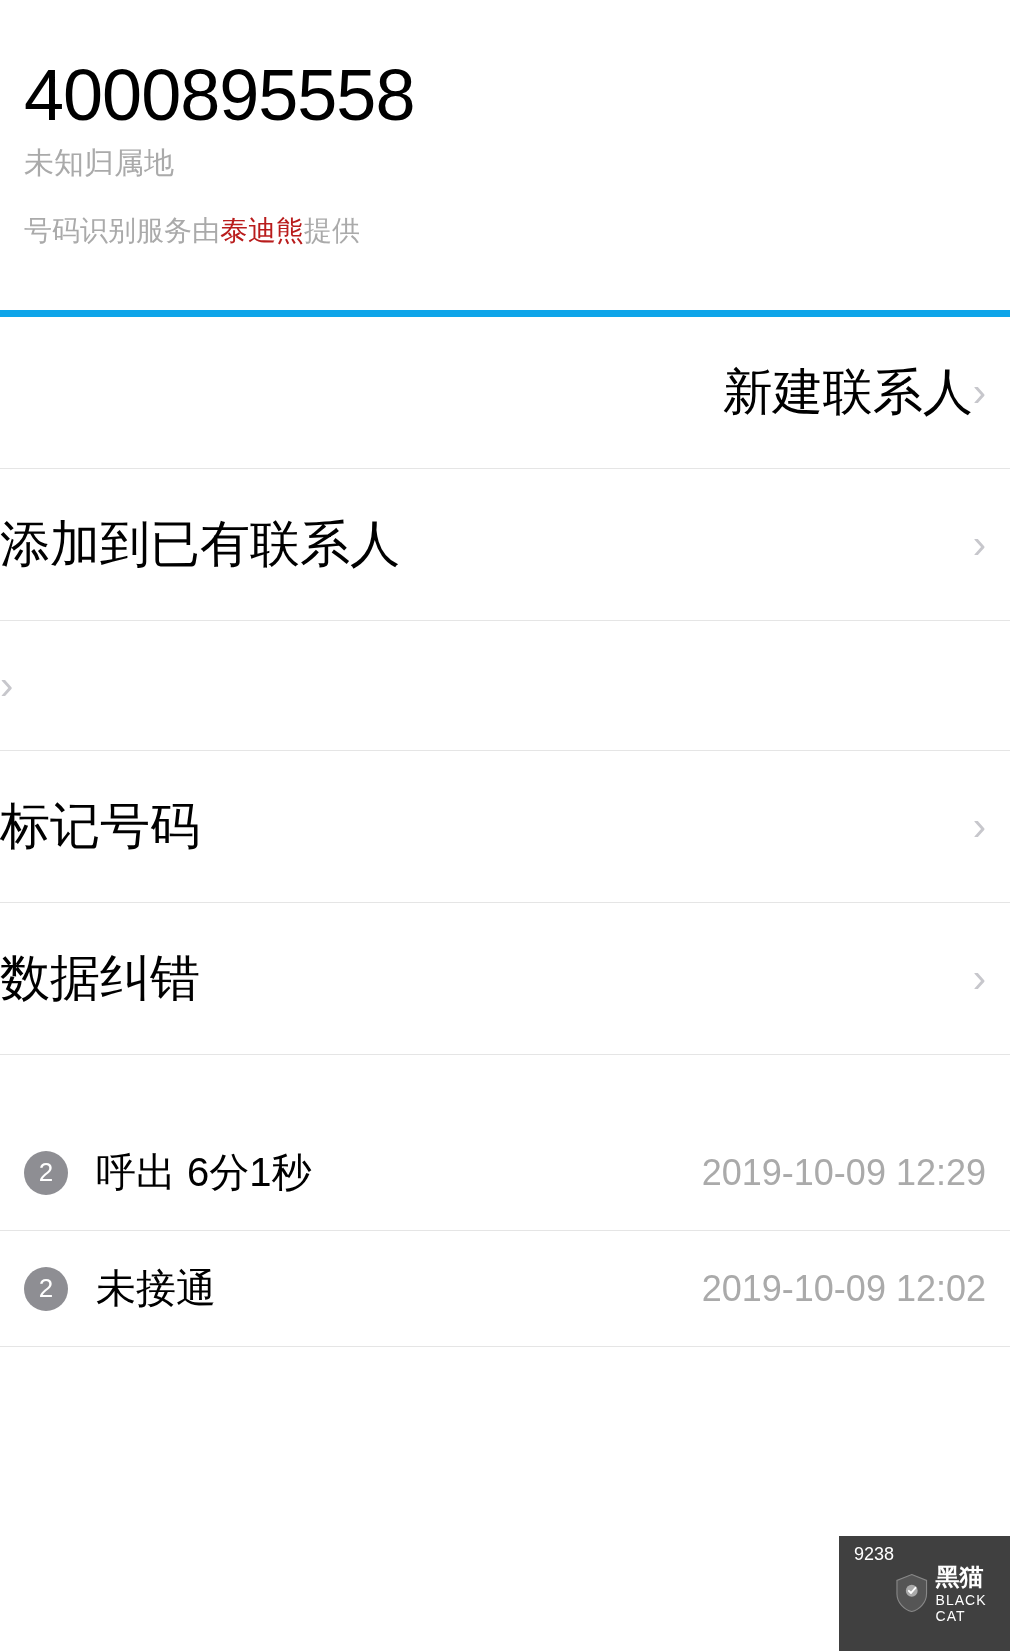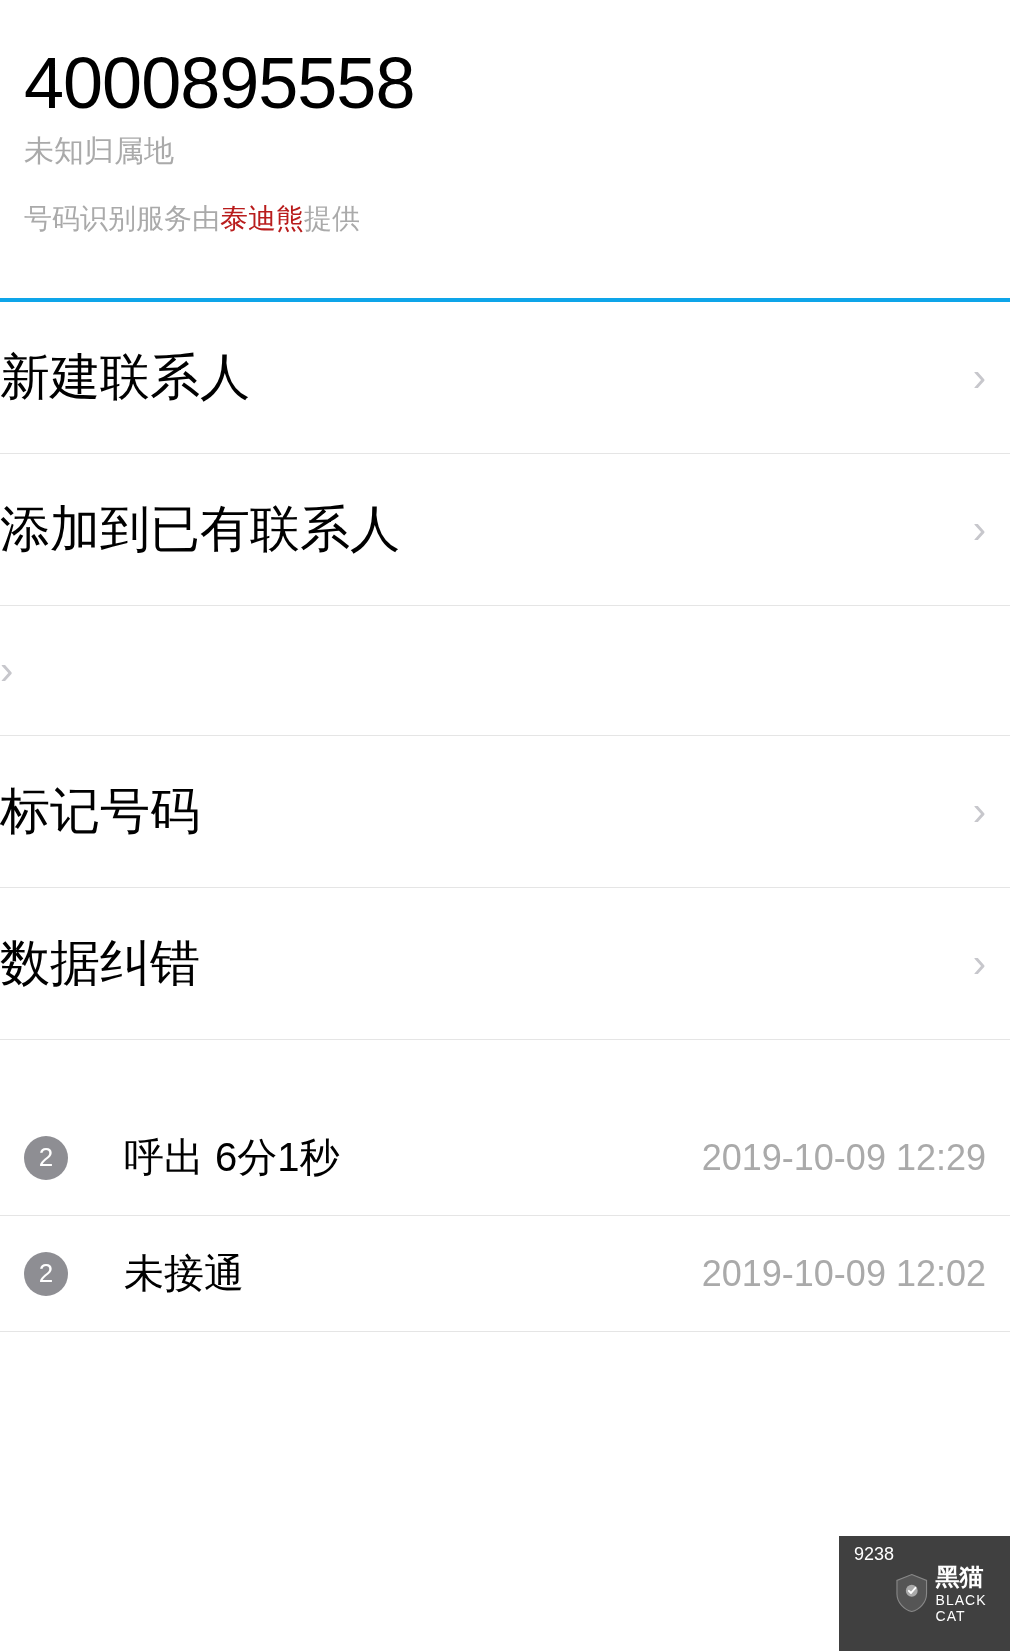--- a/index.html
+++ b/index.html
@@ -10,21 +10,21 @@
 
     body {
       width: 1010px;
       min-height: 1651px;
       background: #ffffff;
       font-family: -apple-system, 'PingFang SC', 'Helvetica Neue', Arial, sans-serif;
       position: relative;
     }
 
     .header-section {
-      padding: 44px 24px 20px 24px;
+      padding: 56px 24px 20px 24px;
     }
 
     .phone-number {
       font-size: 72px;
       font-weight: 400;
       color: #000000;
       line-height: 1.1;
       letter-spacing: -1px;
     }
 
@@ -52,21 +52,22 @@
     .menu-item {
       display: flex;
       align-items: center;
       justify-content: space-between;
       padding: 42px 24px 42px 0;
       border-bottom: 1px solid #e5e5e5;
       cursor: pointer;
     }
 
     .menu-item:first-child {
-      border-top: 4px solid #0ea5e9;
+      border-top: 7px solid #0ea5e9;
+      justify-content: flex-end;
     }
 
     .menu-item-label {
       font-size: 50px;
       color: #000000;
       font-weight: 400;
     }
 
     .chevron-icon {
       color: #c7c7cc;
@@ -101,21 +102,20 @@
       margin-right: 28px;
     }
 
     .call-info {
       flex: 1;
     }
 
     .call-type {
       font-size: 40px;
       color: #000000;
-      margin-left: 28px;
     }
 
     .call-time {
       font-size: 36px;
       color: #aaaaaa;
       text-align: right;
       white-space: nowrap;
     }
 
     .watermark {

